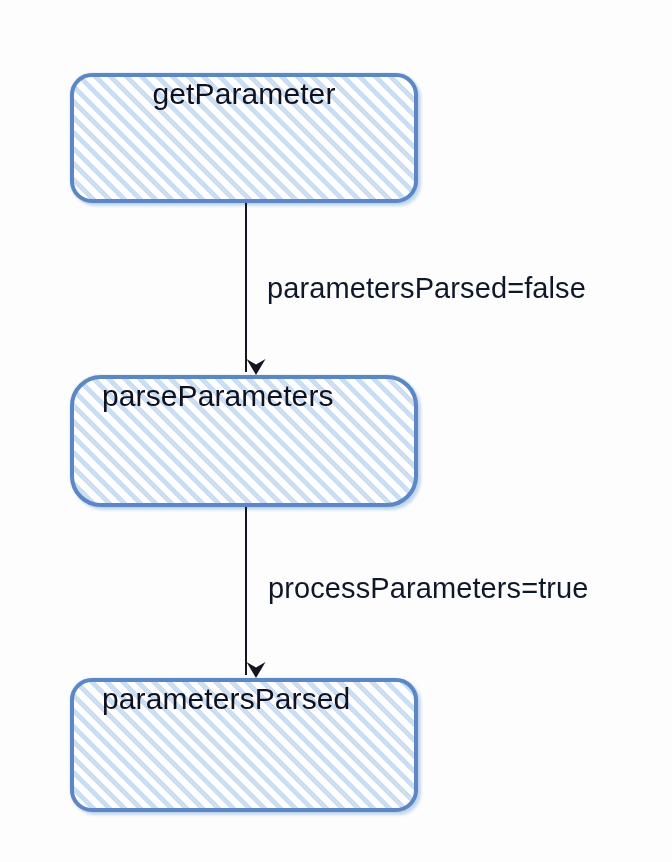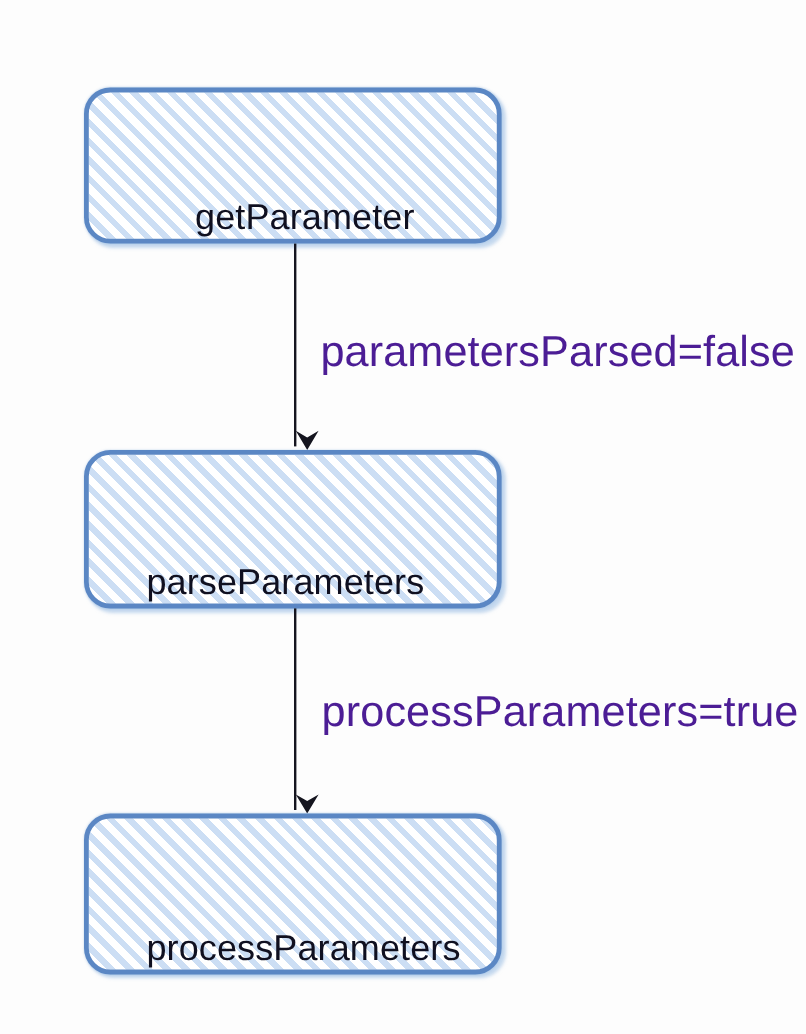--- a/index.html
+++ b/index.html
@@ -17,34 +17,33 @@
     font-family: "Liberation Sans", sans-serif;
   }
 
   
   .node {
     position: absolute;
     box-sizing: border-box;
     border-radius: 22px;
     border: 4px solid var(--node-border, #5b87c4);
     display: flex;
-    align-items: flex-end;
+    align-items: flex-start;
     overflow: hidden;
     
     box-shadow: 3px 3px 3px rgba(150, 185, 225, 0.55),
                 0 0 2px rgba(120, 165, 215, 0.45);
     background-color: #ffffff;
     background-image: repeating-linear-gradient(
       45deg,
       #ccdef4 0px,
       #ccdef4 5px,
       #ffffff 5px,
       #ffffff 11px
     );
-    padding-left: 20px;
   }
 
   
   .node::after {
     content: "";
     position: absolute;
     inset: -7px -9px -7px -7px;
     border-radius: 26px;
     pointer-events: none;
     background-image: repeating-linear-gradient(
@@ -79,22 +78,22 @@
     position: absolute;
     width: 0;
     height: 0;
     transform: translateX(-50%);
   }
   .arrowhead svg { display: block; }
 
   
   .edge-label {
     position: absolute;
-    font-size: 36px;
-    color: #4c1d95;
+    font-size: 29px;
+    color: #0f172a;
     white-space: nowrap;
     letter-spacing: 0.1px;
   }
 </style>
 </head>
 <body>
 
 <div id="canvas">
 
   <div class="node centered" style="left:70px; top:73px; width:348px; height:130px;">
@@ -102,29 +101,29 @@
   </div>
 
   <div class="edge" style="left:245px; top:203px; height:169px;"></div>
   <div class="arrowhead" style="left:245px; top:355px;">
     <svg width="22" height="22" viewBox="0 0 22 22" aria-hidden="true">
       <path d="M11 20 L1.5 4 L11 9.5 L20.5 4 Z" fill="#15151f"></path>
     </svg>
   </div>
   <div class="edge-label" style="left:267px; top:272px;">parametersParsed=false</div>
 
-  <div class="node indented" style="left:70px; top:375px; width:348px; height:132px;">
+  <div class="node indented" style="left:70px; top:375px; width:348px; height:132px;border-radius:31px;">
     <span class="node-label">parseParameters</span>
   </div>
 
   <div class="edge" style="left:245px; top:507px; height:168px;"></div>
   <div class="arrowhead" style="left:245px; top:658px;">
     <svg width="22" height="22" viewBox="0 0 22 22" aria-hidden="true">
       <path d="M11 20 L1.5 4 L11 9.5 L20.5 4 Z" fill="#15151f"></path>
     </svg>
   </div>
   <div class="edge-label" style="left:268px; top:572px;">processParameters=true</div>
 
   <div class="node indented" style="left:70px; top:678px; width:348px; height:134px;">
-    <span class="node-label">processParameters</span>
+    <span class="node-label">parametersParsed</span>
   </div>
 
 </div>
 
 </body></html>

